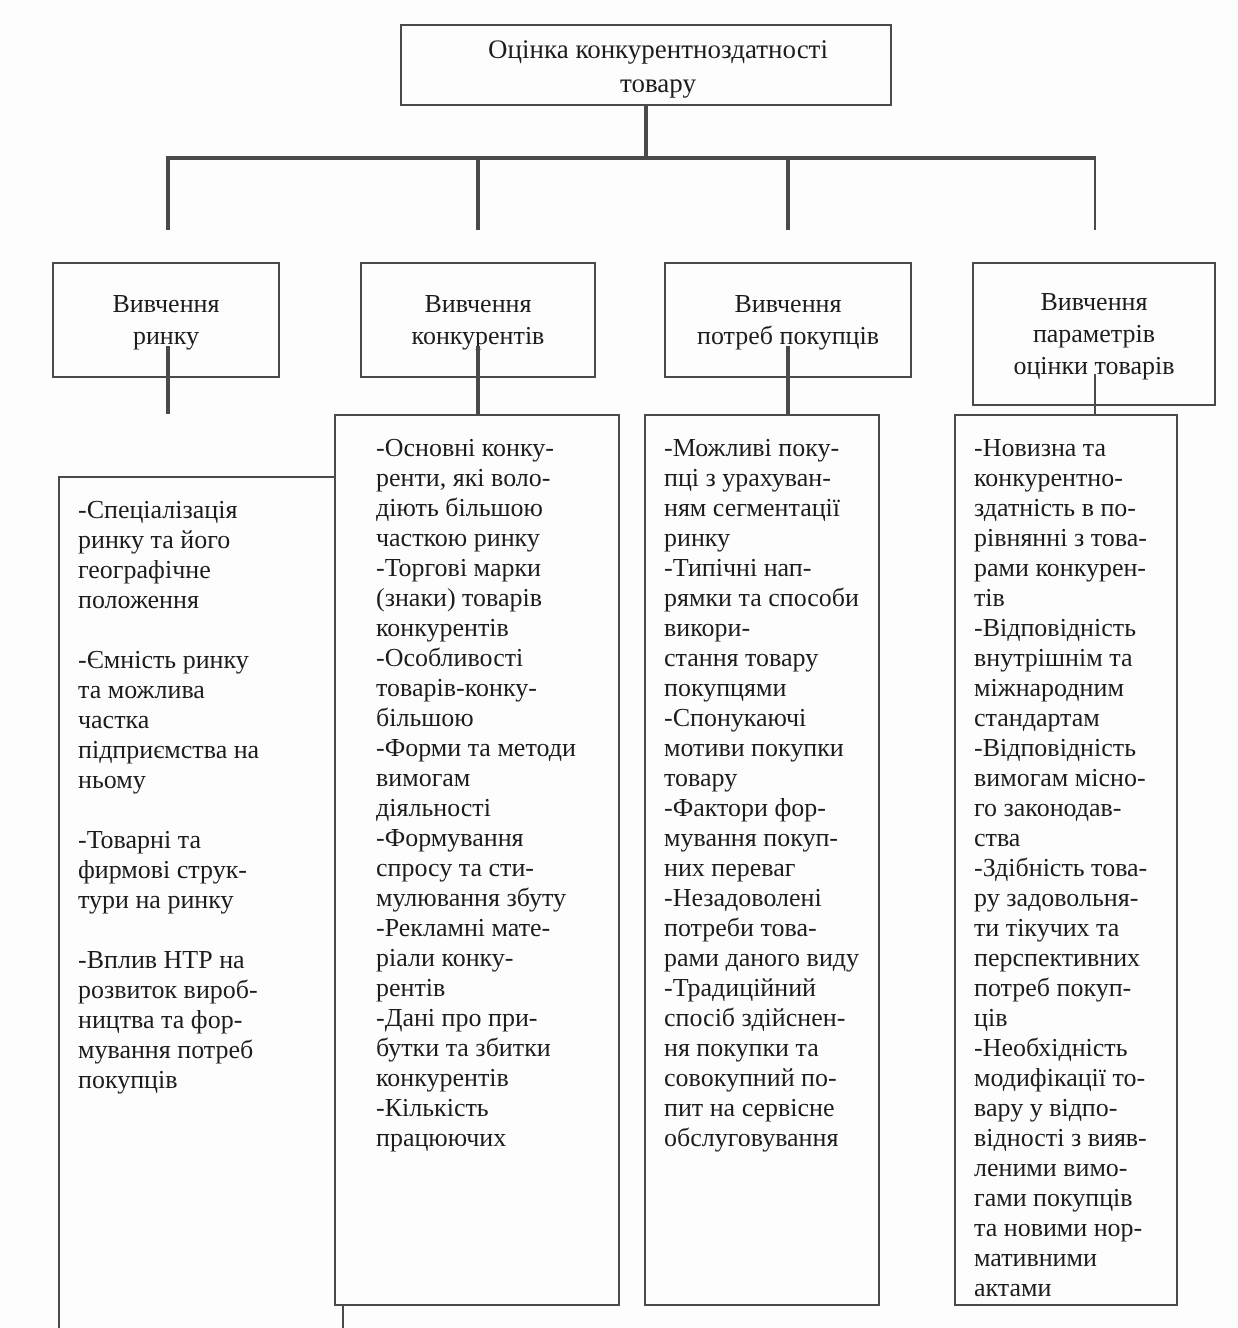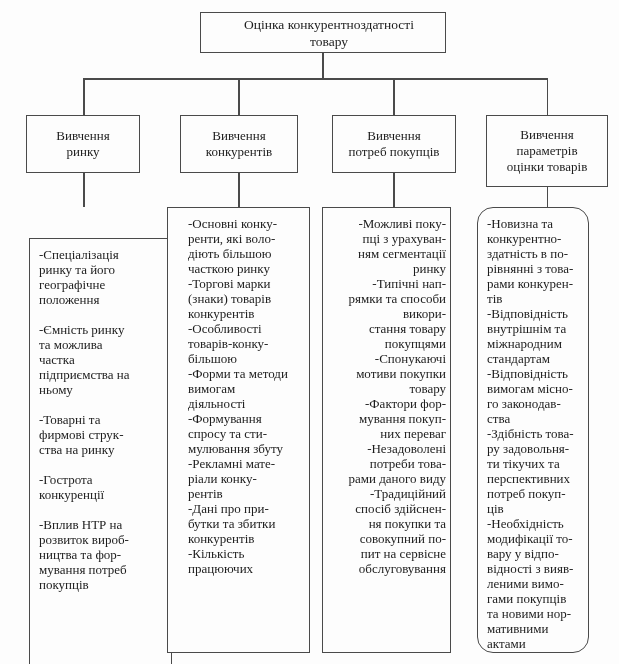--- a/index.html
+++ b/index.html
@@ -26,34 +26,35 @@
     text-align:center;
     font-size:13.5px;line-height:17px;
     white-space:pre-line;
     padding-left:12px;
   }
   .branch-box{
     display:flex;align-items:center;justify-content:center;
     text-align:center;
     font-size:13px;line-height:16px;
     white-space:pre-line;
+    margin-top:16px;
   }
   .b1{left:26px;top:115px;width:114px;height:58px;}
   .b2{left:180px;top:115px;width:118px;height:58px;}
   .b3{left:332px;top:115px;width:124px;height:58px;}
   .b4{left:486px;top:115px;width:122px;height:72px;}
   .content-box{
     top:207px;height:446px;
     padding:8px 4px 6px 9px;
     font-size:13px;line-height:15px;
   }
   .c1{left:29px;width:143px;margin-top:31px;}
   .c2{left:167px;width:143px;padding-left:20px;}
-  .c3{left:322px;width:129px;text-align:right;}
-  .c4{left:477px;width:112px;border-radius:16px;}
+  .c3{left:322px;width:118px;}
+  .c4{left:477px;width:112px;}
   .li{
     white-space:pre-line;
     margin:0;
   }
   .c1 .li{margin-bottom:15px;}
   .line{
     position:absolute;
     background:#4a4a4a;
   }
   .v{width:1.5px;}
@@ -95,23 +96,21 @@
 ринку та його
 географічне
 положення</div>
       <div class="li">-Ємність ринку
 та можлива
 частка
 підприємства на
 ньому</div>
       <div class="li">-Товарні та
 фирмові струк-
-ства на ринку</div>
-      <div class="li">-Гострота
-конкуренції</div>
+тури на ринку</div>
       <div class="li">-Вплив НТР на
 розвиток вироб-
 ництва та фор-
 мування потреб
 покупців</div>
     </div>
   <div class="box content-box c2">
       <div class="li">-Основні конку-
 ренти, які воло-
 діють більшою

